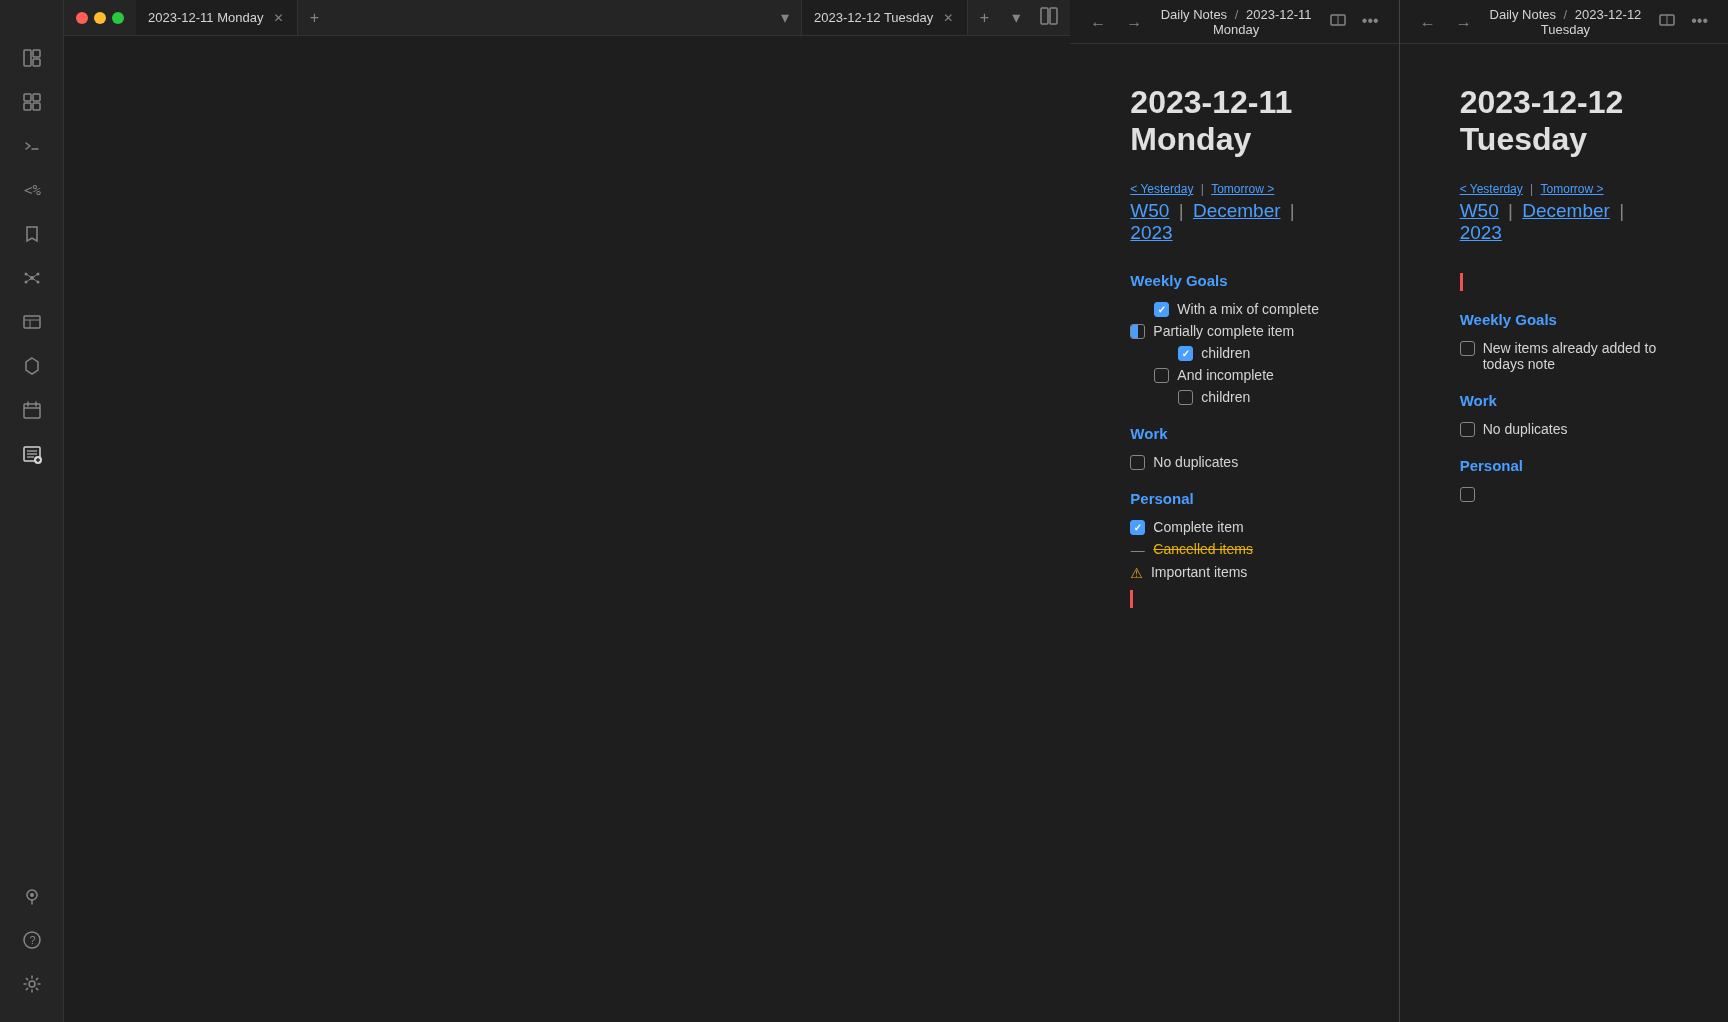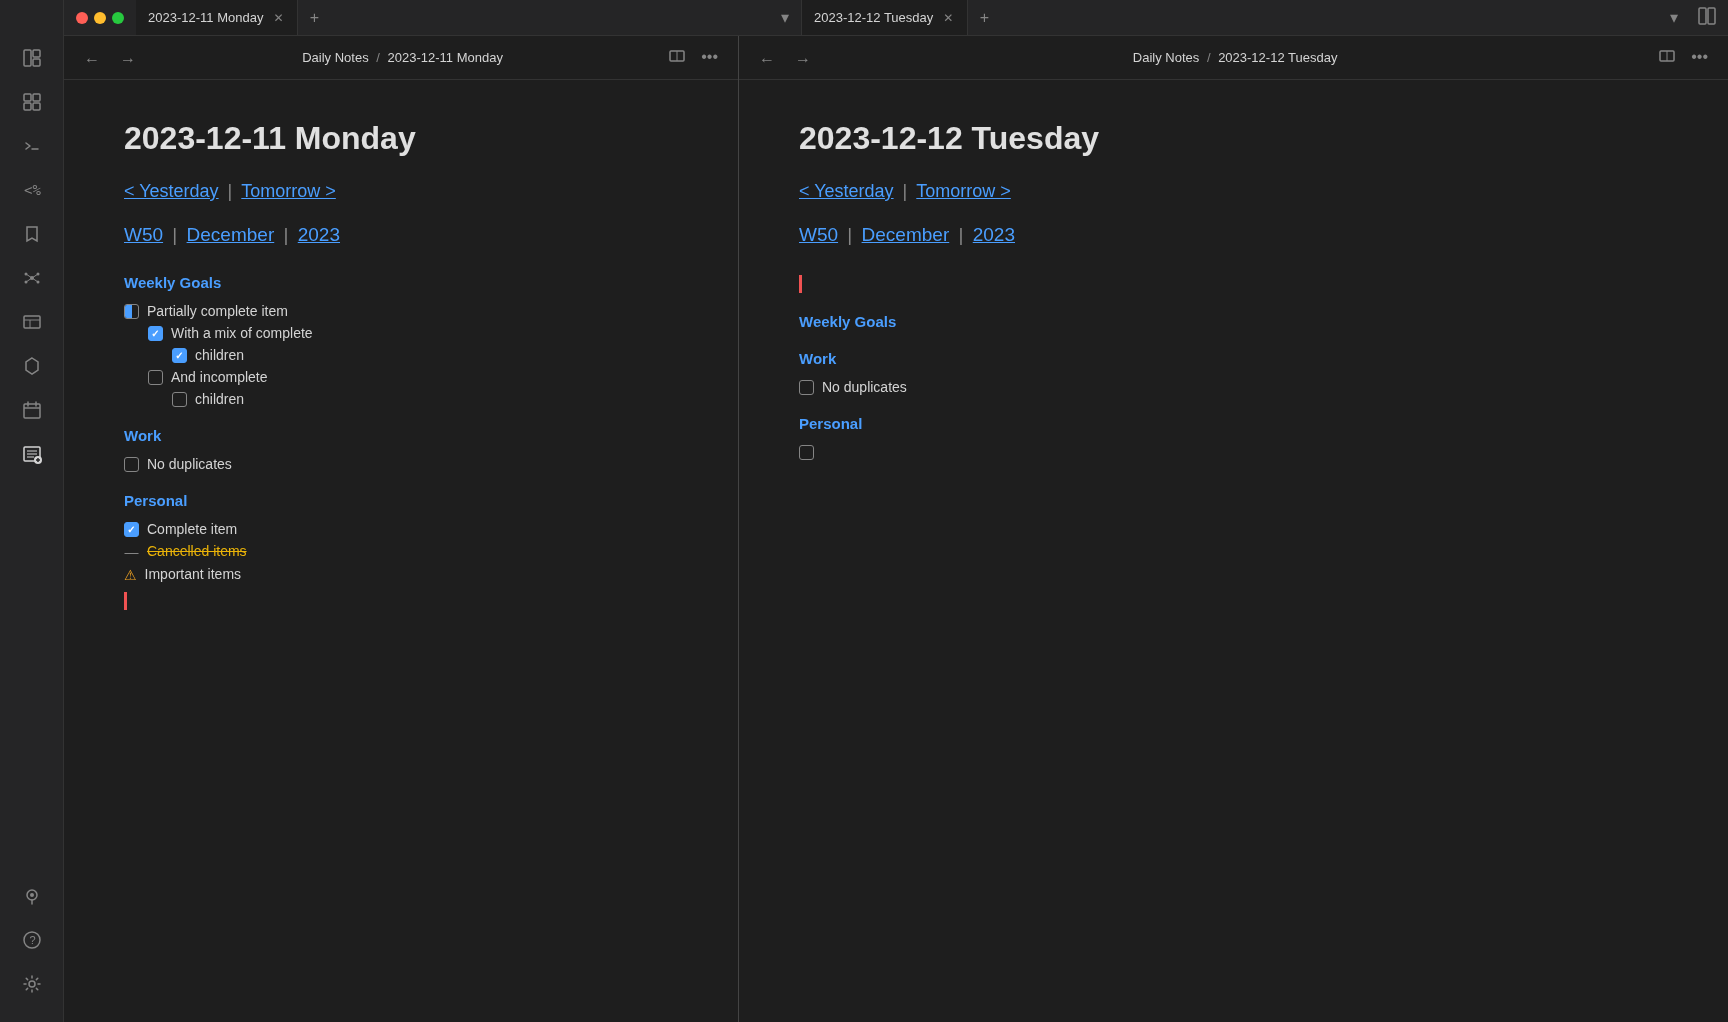--- a/index.html
+++ b/index.html
@@ -43,21 +43,20 @@
       flex-direction: column;
       align-items: center;
       gap: 8px;
       padding-bottom: 20px;
     }
 
     
     .main {
       flex: 1;
       display: flex;
-      flex-direction: column;
     }
     .tab {
       display: flex;
       align-items: center;
       padding: 0 12px;
       height: 100%;
       font-size: 13px;
       color: #858585;
       cursor: pointer;
       border-right: 1px solid #333;
@@ -161,22 +160,22 @@
     
     .note-title {
       font-size: 32px;
       font-weight: 700;
       color: #e0e0e0;
       margin-bottom: 24px;
     }
 
     
     .nav-links {
-      margin-bottom: 22px;
-      font-size: 18px;
+      margin-bottom: 4px;
+      font-size: 12px;
     }
     .nav-link {
       color: #4a9eff;
       text-decoration: underline;
       cursor: pointer;
     }
     .nav-sep { color: #858585; margin: 0 4px; }
     .nav-links-row2 {
       margin-bottom: 28px;
       font-size: 19px;
@@ -469,27 +468,27 @@
         <div class="nav-links-row2">
           <span class="nav-link">W50</span>
           <span class="nav-sep"> | </span>
           <span class="nav-link">December</span>
           <span class="nav-sep"> | </span>
           <span class="nav-link">2023</span>
         </div>
 
         <div class="section-heading">Weekly Goals</div>
 
-        <div class="checklist-item">
-          <div class="checkbox partial-fill"></div>
-          <span>Partially complete item</span>
-        </div>
         <div class="checklist-item indent-1">
           <div class="checkbox checked"></div>
           <span>With a mix of complete</span>
+        </div>
+        <div class="checklist-item">
+          <div class="checkbox partial-fill"></div>
+          <span>Partially complete item</span>
         </div>
         <div class="checklist-item indent-2">
           <div class="checkbox checked"></div>
           <span>children</span>
         </div>
         <div class="checklist-item indent-1">
           <div class="checkbox"></div>
           <span>And incomplete</span>
         </div>
         <div class="checklist-item indent-2">
@@ -557,20 +556,24 @@
           <span class="nav-link">December</span>
           <span class="nav-sep"> | </span>
           <span class="nav-link">2023</span>
         </div>
 
         <div style="margin-bottom: 20px;">
           <span class="cursor"></span>
         </div>
 
         <div class="section-heading">Weekly Goals</div>
+        <div class="checklist-item">
+          <div class="checkbox"></div>
+          <span>New items already added to todays note</span>
+        </div>
 
         <div class="section-heading">Work</div>
         <div class="checklist-item">
           <div class="checkbox"></div>
           <span>No duplicates</span>
         </div>
 
         <div class="section-heading">Personal</div>
         <div class="checklist-item">
           <div class="checkbox"></div>

